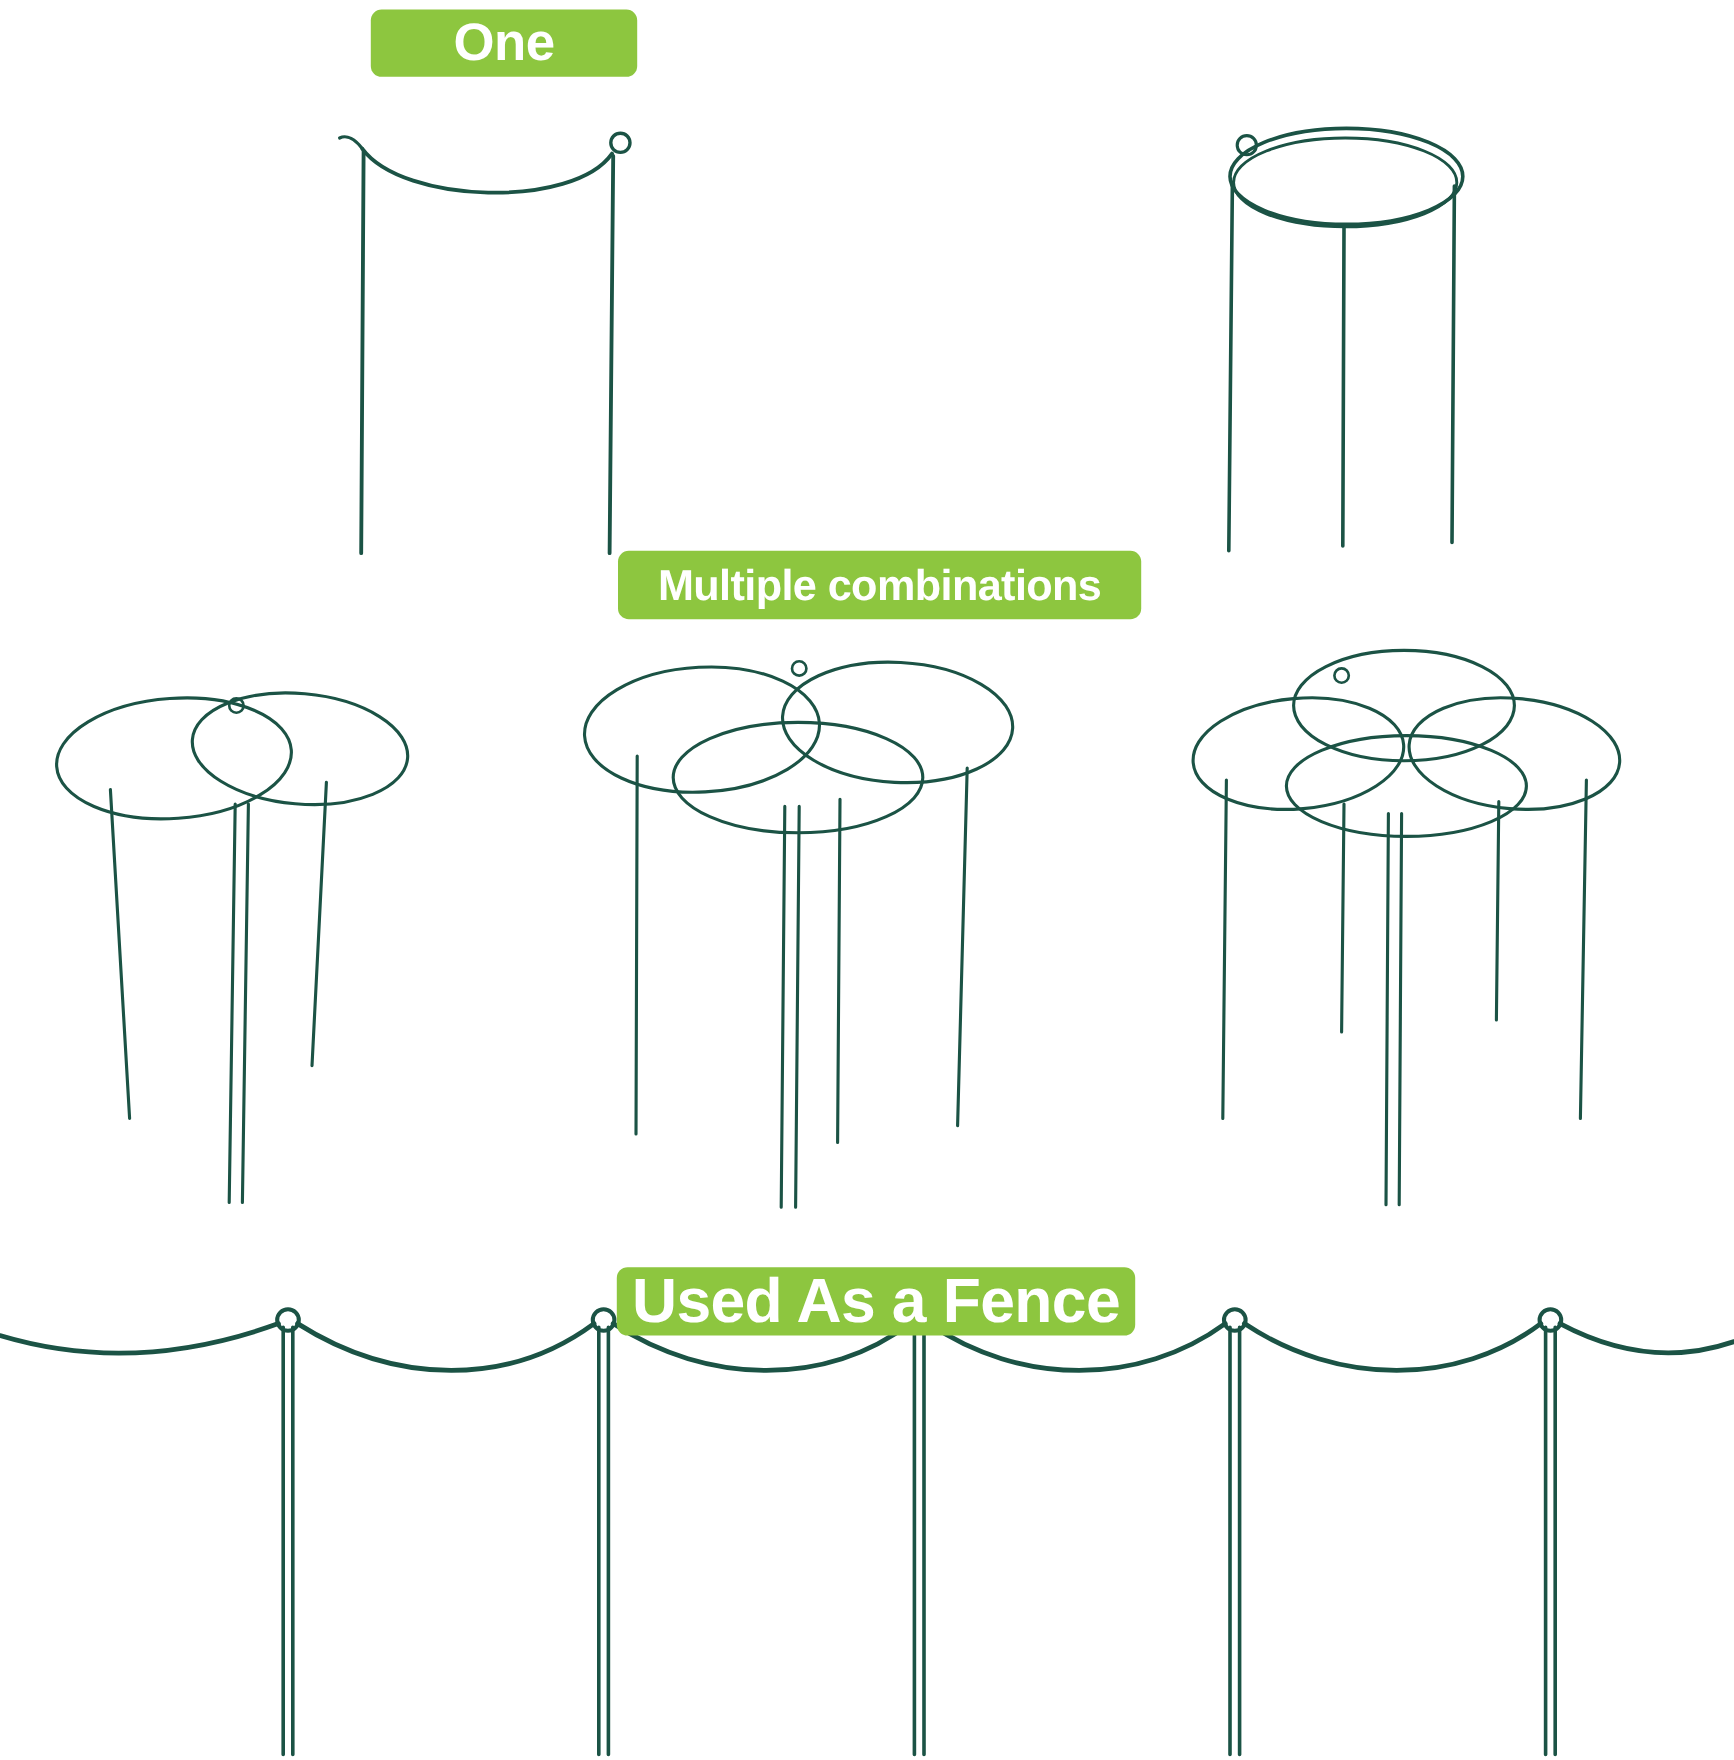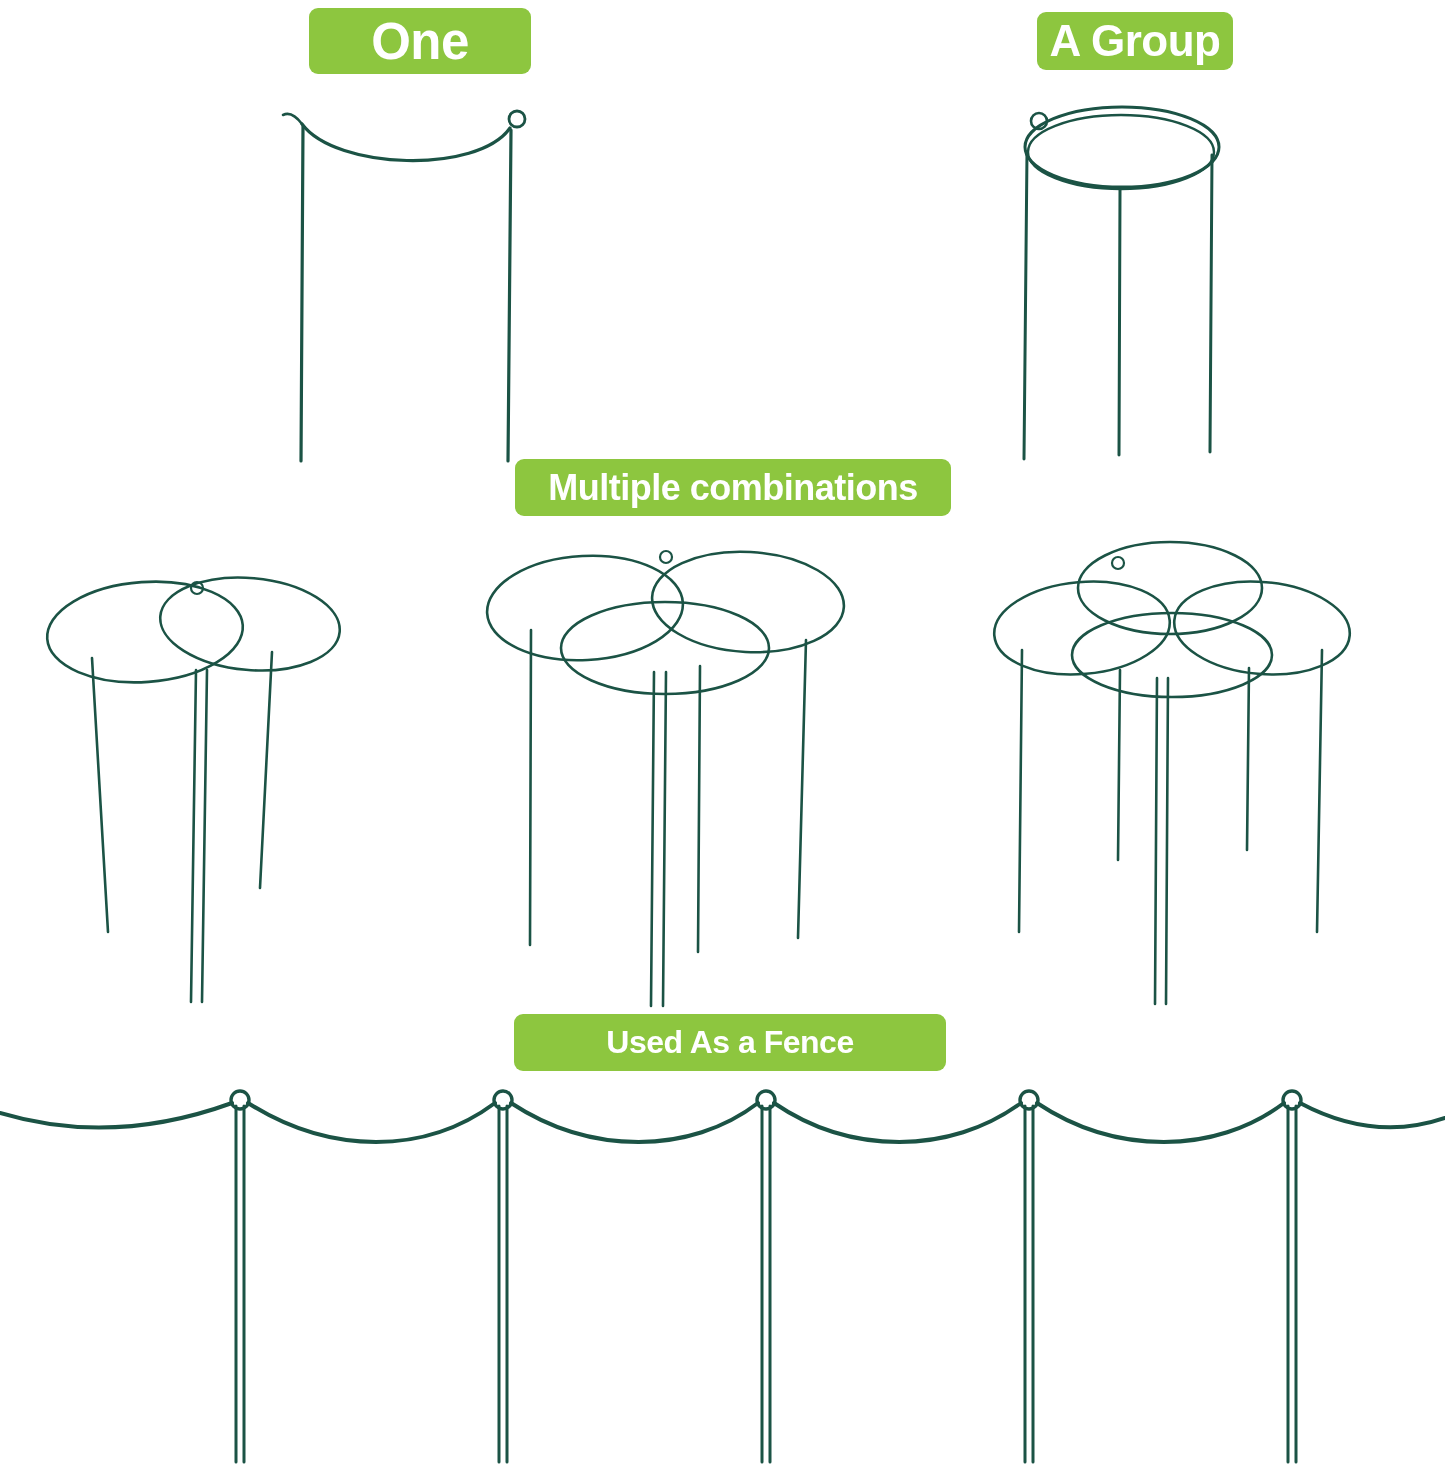--- a/index.html
+++ b/index.html
@@ -21,24 +21,24 @@
   .label{
     position:absolute;
     background:var(--label-bg);
     color:var(--label-text);
     font-weight:bold;
     display:flex;align-items:center;justify-content:center;
     border-radius:9px;
     white-space:nowrap;
     letter-spacing:-0.5px;
   }
-  .label-one{left:309px;top:8px;width:222px;height:66px;font-size:51px;}
+  .label-one{left:309px;top:8px;width:222px;height:56px;font-size:44px;}
   .label-group{left:1037px;top:12px;width:196px;height:58px;font-size:44px;}
   .label-combos{left:515px;top:459px;width:436px;height:57px;font-size:36px;}
-  .label-fence{left:514px;top:1014px;width:432px;height:57px;font-size:32px;}
+  .label-fence{left:514px;top:1056px;width:432px;height:57px;font-size:52px;}
 </style>
 </head>
 <body>
 
 <div class="canvas">
 
   <svg class="drawing" viewBox="0 0 1445 1467" xmlns="http://www.w3.org/2000/svg">
 
     <g>
       <path class="wire" stroke-width="3.2" d="M 302 124 C 336 170, 478 174, 510 128"></path>
@@ -95,23 +95,20 @@
                M 762 1106 L 762 1462 M 770 1106 L 770 1462
                M 1025 1106 L 1025 1462 M 1033 1106 L 1033 1462
                M 1288 1106 L 1288 1462 M 1296 1106 L 1296 1462"></path>
     </g>
   </svg>
 
   <div class="label label-one">
     <span>One</span>
   </div>
 
-  <div class="label label-group">
-    <span>A Group</span>
-  </div>
 
   <div class="label label-combos">
     <span>Multiple combinations</span>
   </div>
 
   <div class="label label-fence">
     <span>Used As a Fence</span>
   </div>
 
 </div>

